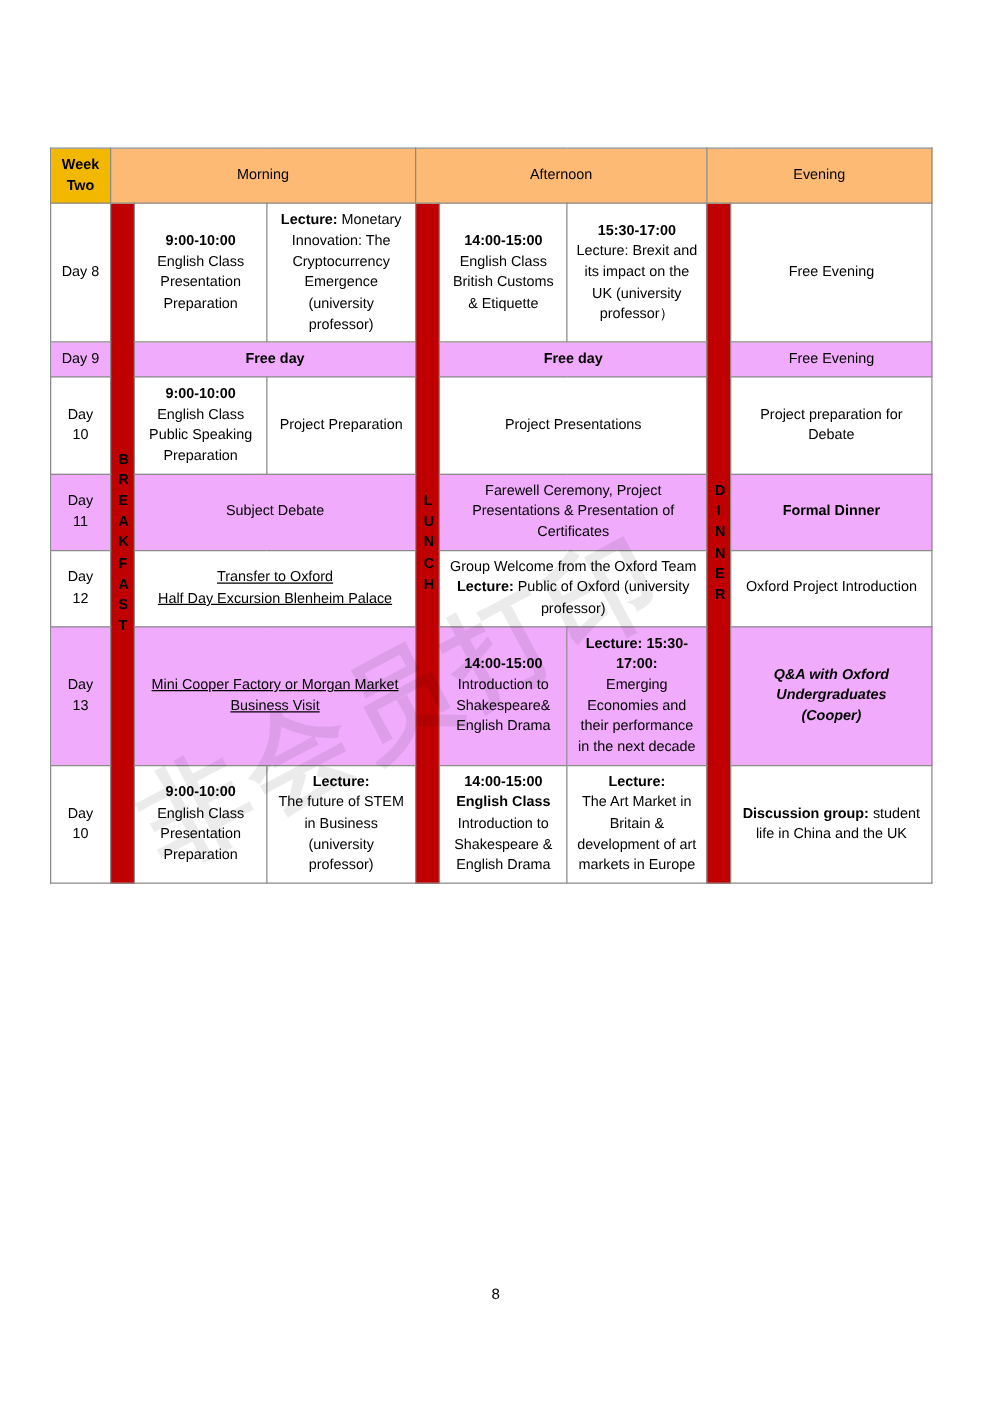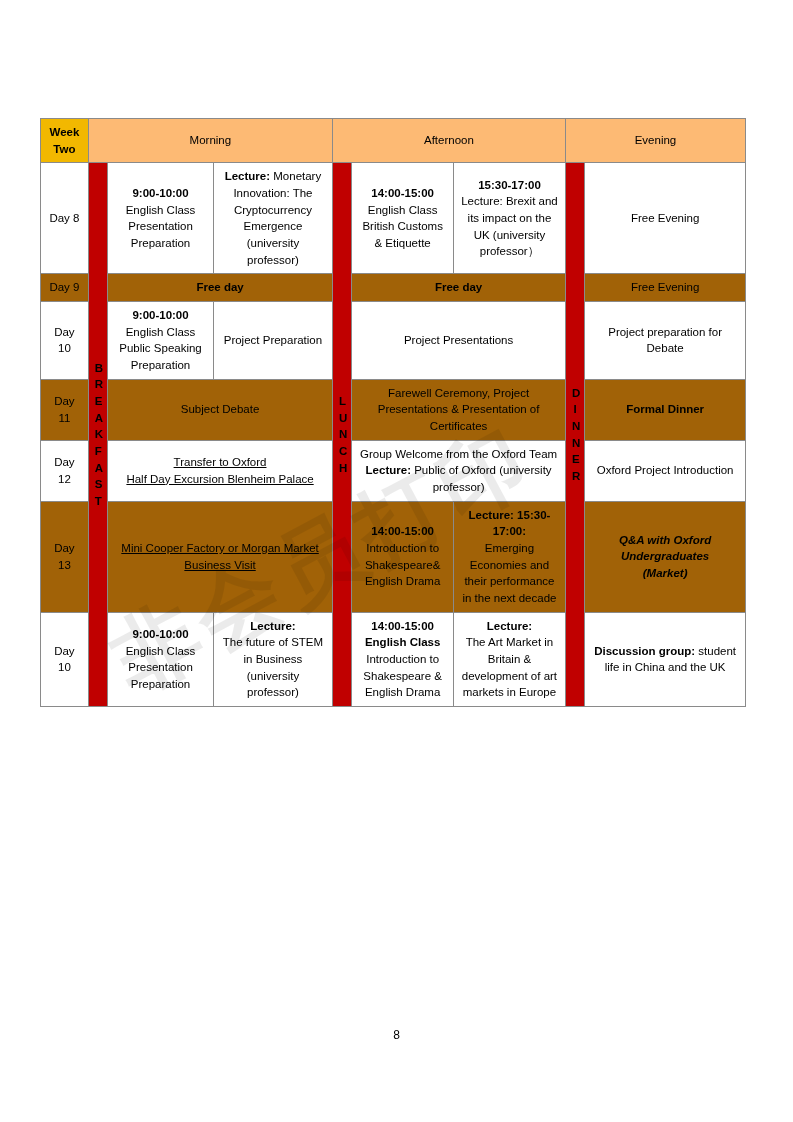--- a/index.html
+++ b/index.html
@@ -92,21 +92,21 @@
     font-size: 10px;
     line-height: 1.35;
     padding: 2px 0;
     letter-spacing: 0;
     width: 19px;
   }
   .vertbar span {
     display: block;
   }
 
-  .grey { background: #a16207; }
+  .grey { background: #f0abfc; }
   .white { background: #ffffff; }
 
   .b { font-weight: bold; }
   .red { color: #ff0000; text-decoration: underline; }
   .purple { color: #7030a0; font-weight: bold; }
   .italic-b { font-weight: bold; font-style: italic; }
 
   .daycell { font-size: 11.5px; margin-left: 11px; }
 
   .pagenum {
@@ -244,21 +244,21 @@
           <div class="b">14:00-15:00</div>
           <div>Introduction to Shakespeare&amp; English Drama</div>
         </td>
         <td class="grey">
           <div class="b">Lecture: 15:30-17:00:</div>
           <div>Emerging Economies and their performance in the next decade</div>
         </td>
         <td class="grey italic-b">
           <div>Q&amp;A with Oxford</div>
           <div>Undergraduates</div>
-          <div>(Market)</div>
+          <div>(Cooper)</div>
         </td>
       </tr>
 
       <tr>
         <td class="white daycell">Day 10</td>
         <td class="white">
           <div class="b">9:00-10:00</div>
           <div>English Class Presentation Preparation</div>
         </td>
         <td class="white">

